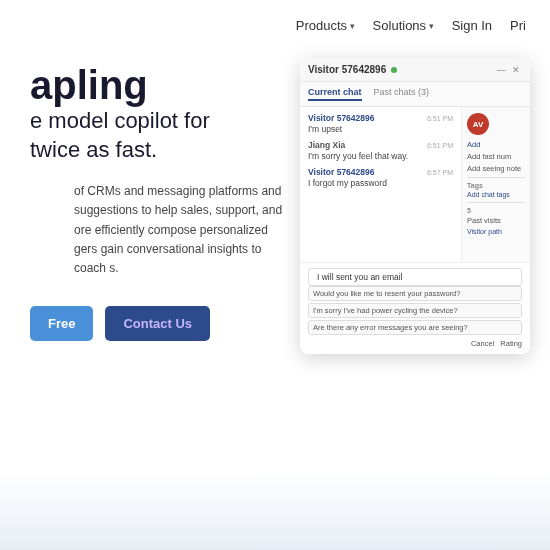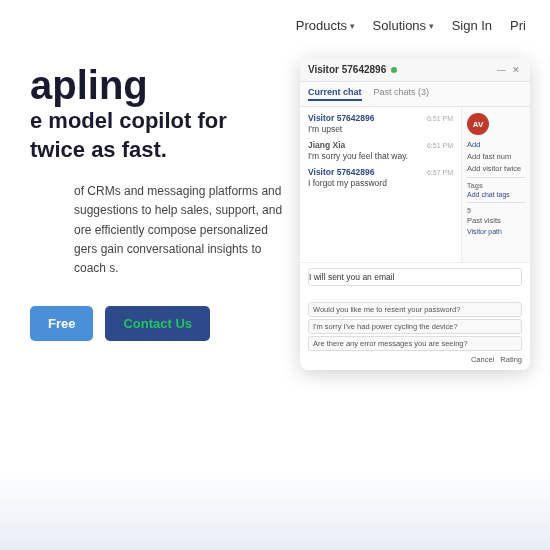--- a/index.html
+++ b/index.html
@@ -56,21 +56,21 @@
 
     .brand-title {
       font-size: 40px;
       font-weight: 700;
       color: #1a1a2e;
       line-height: 1.1;
     }
 
     .hero-subtitle {
       font-size: 22px;
-      font-weight: 700;
+      font-weight: 400;
       color: #1a1a2e;
       line-height: 1.3;
       margin-bottom: 18px;
     }
 
     .hero-description {
       font-size: 12px;
       color: #444;
       line-height: 1.6;
       margin-bottom: 28px;
@@ -90,21 +90,21 @@
       border: none;
       padding: 10px 18px;
       border-radius: 5px;
       font-size: 13px;
       font-weight: 600;
       cursor: pointer;
     }
 
     .btn-contact {
       background: #2d4a8a;
-      color: #22c55e;
+      color: #c4b5fd;
       border: none;
       padding: 10px 18px;
       border-radius: 5px;
       font-size: 13px;
       font-weight: 600;
       cursor: pointer;
     }
 
     
     .right-section {
@@ -278,25 +278,25 @@
 
     .chat-compose-area {
       padding: 5px 8px 6px;
       border-top: 1px solid #eee;
     }
 
     .compose-input {
       width: 100%;
       font-size: 8.5px;
       color: #333;
-      padding: 3px 0;
+      padding: 3px 8px;
       border: 1px solid #ddd;
       border-radius: 3px;
       background: white;
-      margin-bottom: 16px;
+      margin-bottom: 0;
     }
 
     .quick-replies {
       display: flex;
       flex-direction: column;
       gap: 2px;
       margin-bottom: 4px;
     }
 
     .quick-reply {
@@ -428,21 +428,21 @@
             <div class="panel-avatar">
               <span>AV</span>
             </div>
             <div class="panel-action add">
               <span>Add</span>
             </div>
             <div class="panel-action">
               <span>Add fast num</span>
             </div>
             <div class="panel-action">
-              <span>Add visitor twice</span>
+              <span>Add seeing note</span>
             </div>
             <hr class="panel-divider">
             <div class="panel-label">Tags</div>
             <div class="panel-input-mock">Add chat tags</div>
             <hr class="panel-divider">
             <div class="panel-label">5</div>
             <div class="panel-action">Past visits</div>
             <div class="panel-input-mock">Visitor path</div>
           </div>
         </div>

